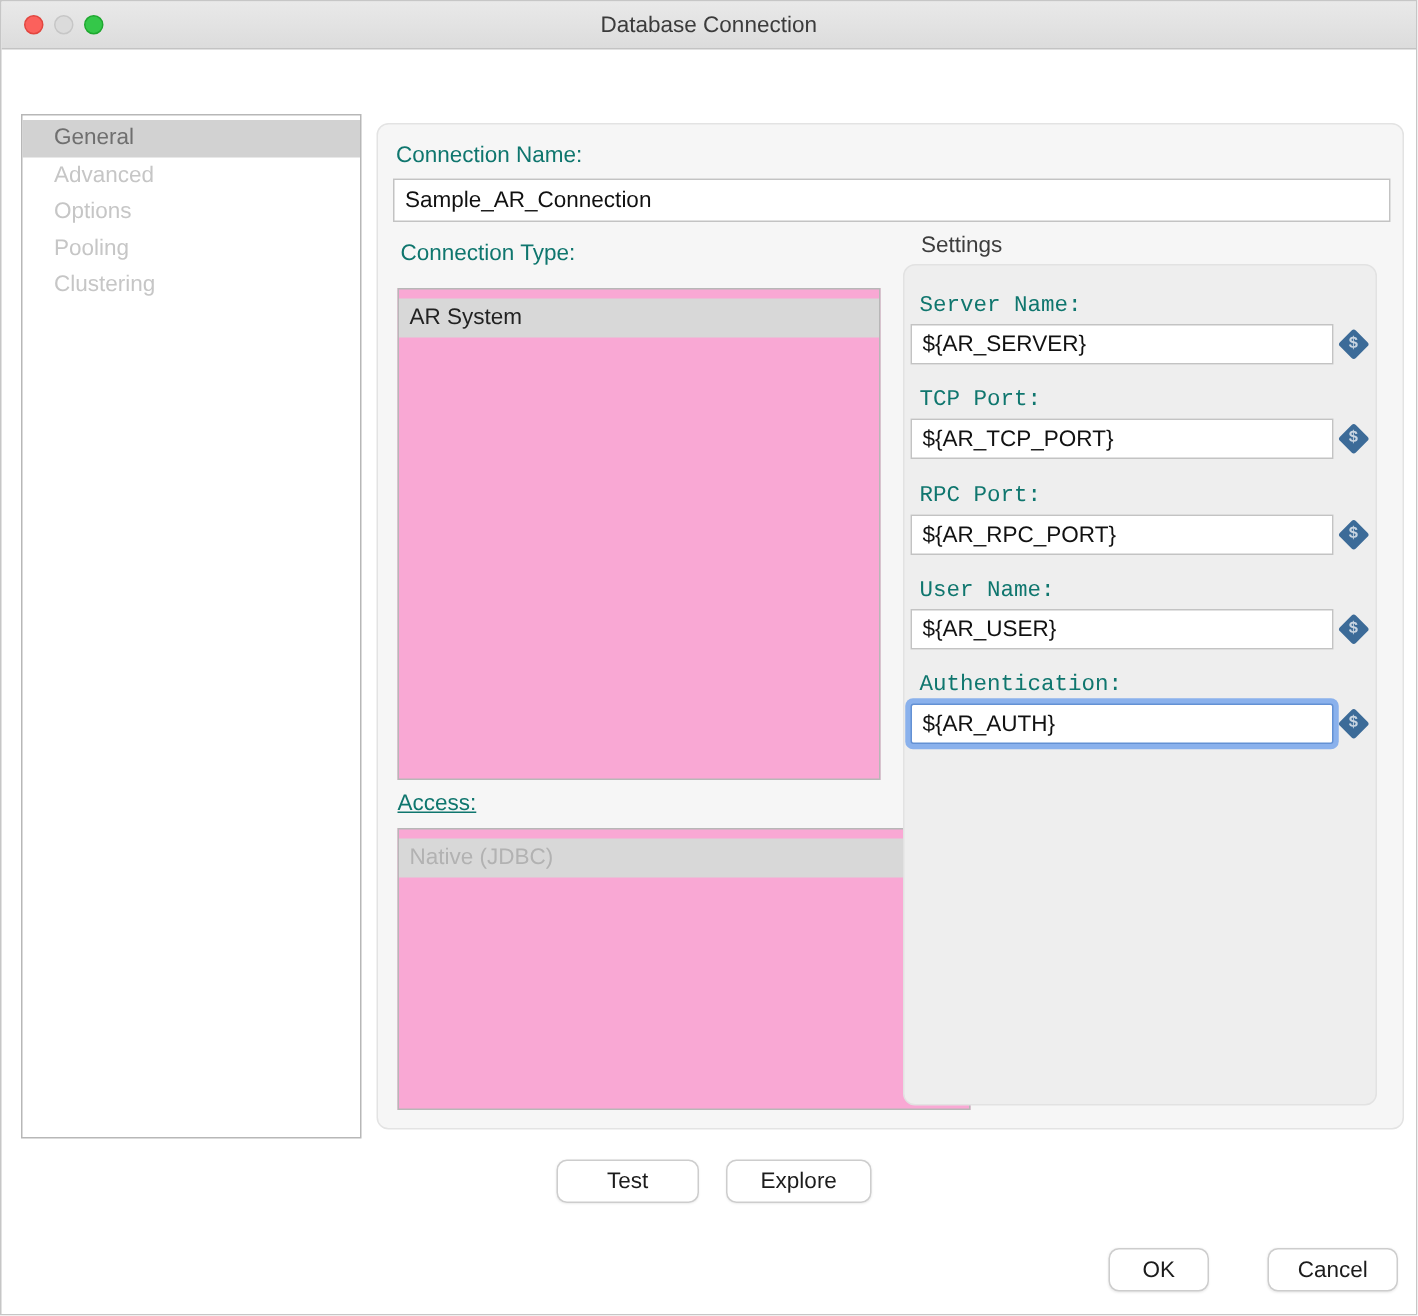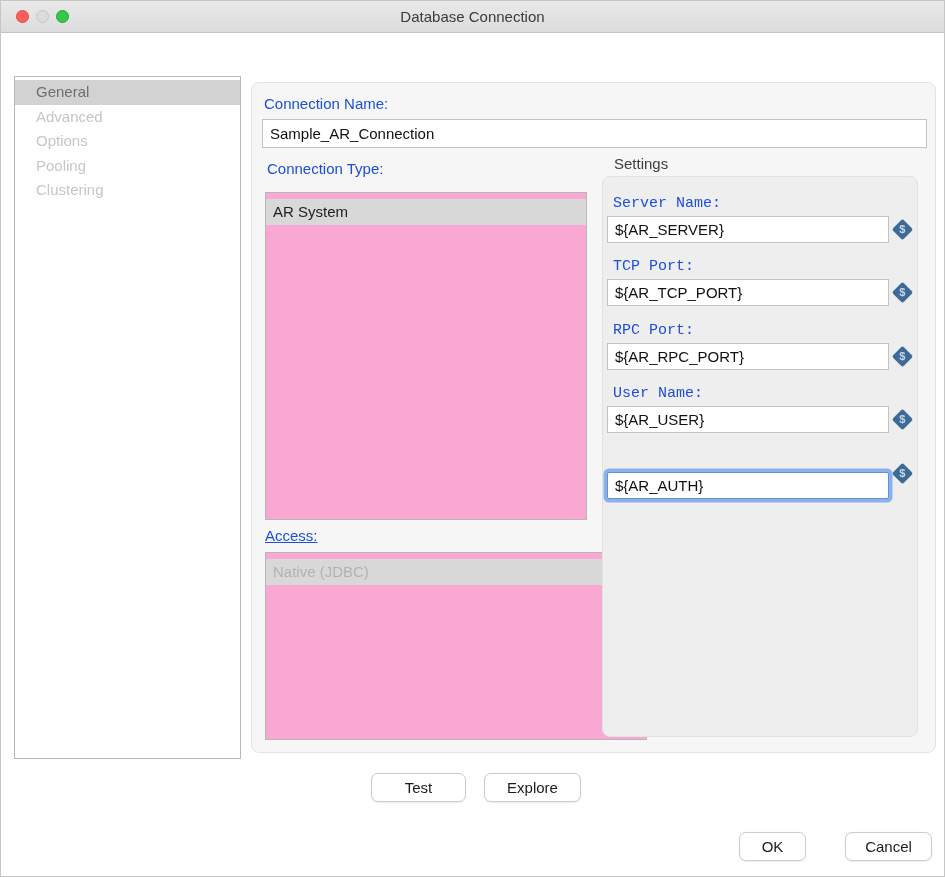--- a/index.html
+++ b/index.html
@@ -27,21 +27,21 @@
     position:absolute;left:13px;top:75px;width:227px;height:683px;
     background:#ffffff;border:1px solid #b7b7b7;padding-top:3px;
   }
   .side-item{height:24.5px;line-height:24.5px;padding-left:21px;font-size:15px;color:#c6c6c6;}
   .side-item.selected{background:#d2d2d2;color:#6f6f6f;}
   
   .panel{
     position:absolute;left:250px;top:81px;width:685px;height:671px;
     background:#f6f6f6;border:1px solid #e3e3e3;border-radius:8px;
   }
-  .label{font-size:15px;color:#1d4ed8;}
+  .label{font-size:15px;color:#0f766e;}
   .conn-name-label{position:absolute;left:12px;top:12px;}
   .conn-name-input{
     position:absolute;left:10px;top:36px;width:665px;height:29px;
     border:1px solid #c3c3c3;background:#ffffff;font-size:15px;padding:0 7px;color:#111;
   }
   .conn-type-label{position:absolute;left:15px;top:77px;}
   .listbox{
     position:absolute;background:#f9a8d4;border:1px solid #b7b7b7;padding-top:6px;
   }
   .conn-type-list{left:13px;top:109px;width:322px;height:328px;}
@@ -60,21 +60,20 @@
   .settings-row .label{margin-left:6px;margin-bottom:4px;font-family:Liberation Mono, monospace;}
   .r0{top:18px;} .r1{top:81px;} .r2{top:145px;} .r3{top:208px;} .r4{top:271px;}
   .field-wrap{display:flex;align-items:center;}
   .settings-input{
     width:282px;height:27px;border:1px solid #c3c3c3;background:#ffffff;
     font-size:15px;padding:0 7px;color:#111;flex:none;
   }
   .settings-input.focused{
     border:1px solid #6391d4;border-radius:2px;
     box-shadow:0 0 0 3.5px #8ab1ec;
-    margin-top:24px;
   }
   .var-icon{
     flex:none;margin-left:6px;width:15px;height:15px;background:#3c6b98;
     border-radius:2px;transform:rotate(45deg);
     display:flex;align-items:center;justify-content:center;
   }
   .var-icon i{
     transform:rotate(-45deg);font-style:normal;font-weight:bold;
     font-size:11px;color:#c9d5e1;line-height:1;
   }
@@ -161,20 +160,21 @@
         <div class="label">User Name:</div>
         <div class="field-wrap">
           <input class="settings-input" type="text" value="${AR_USER}" style="">
           <span class="var-icon">
               <i>$</i>
             </span>
         </div>
       </div>
 
       <div class="settings-row r4">
+        <div class="label">Authentication:</div>
         <div class="field-wrap">
           <input class="settings-input focused" type="text" value="${AR_AUTH}" style="">
           <span class="var-icon">
               <i>$</i>
             </span>
         </div>
       </div>
 
     </div>
   </div>

